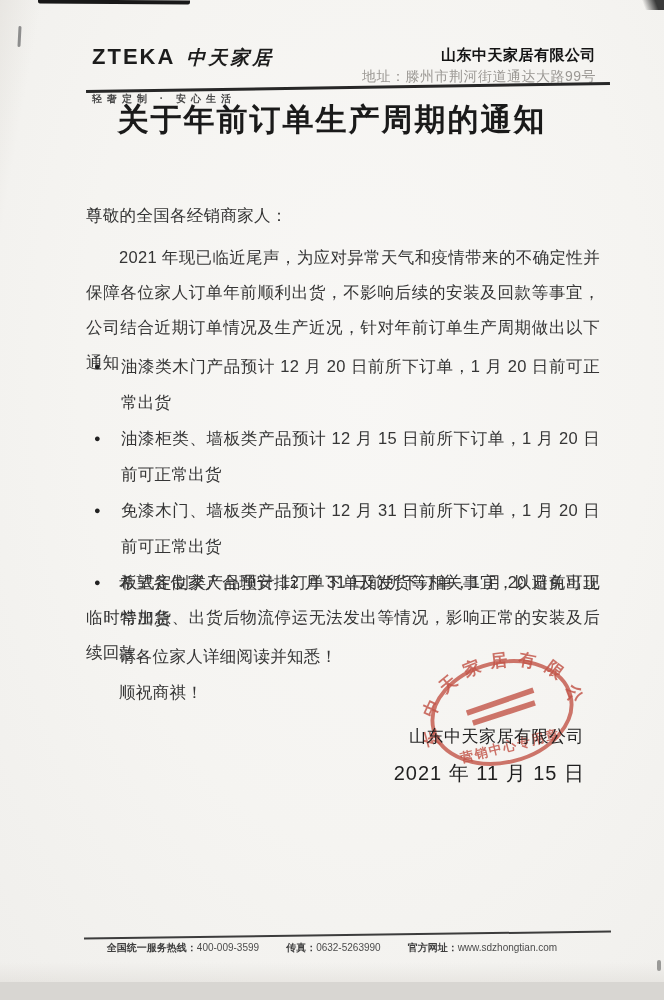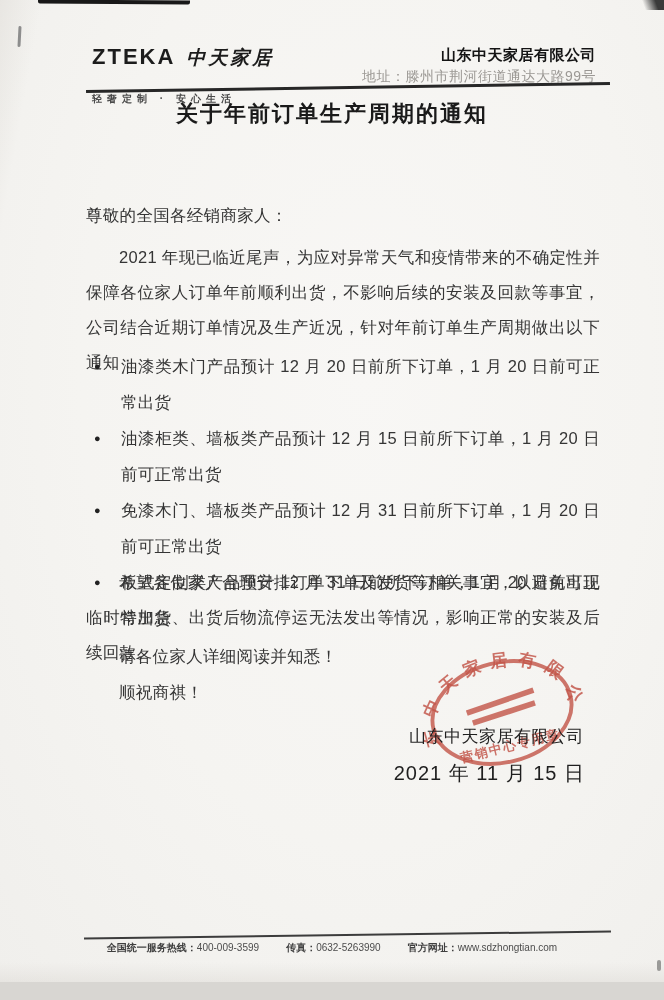--- a/index.html
+++ b/index.html
@@ -27,21 +27,21 @@
   .logo-row { display:flex; align-items:baseline; white-space:nowrap; }
   .logo-en { font-size:22px; font-weight:bold; letter-spacing:2px; color:#1c1c1c; }
   .logo-cn { font-size:19px; font-weight:bold; margin-left:11px; letter-spacing:3px; color:#1c1c1c;font-style:italic; }
   .logo-tagline { margin-top:21px; font-size:10px; letter-spacing:5px; color:#4a4a4a; font-weight:bold; white-space:nowrap; }
   .header-company { position:absolute; right:68px; top:46px; text-align:right; }
   .company-name { font-size:15px; font-weight:bold; color:#141414; letter-spacing:.5px; white-space:nowrap; }
   .company-addr { margin-top:3px; font-size:14px; color:#9b9894; letter-spacing:.5px; white-space:nowrap; }
   .rule-top { position:absolute; left:86px; top:86px; width:524px; height:3px; background:#272727; transform:rotate(-.9deg); }
 
   .doc-title { position:absolute; left:0; top:99px; width:100%; text-align:center;
-    font-size:22px; font-weight:bold; color:#1a1a1a; letter-spacing:2px; }
+    font-size:31px; font-weight:bold; color:#1a1a1a; letter-spacing:2px; }
 
   
   .txt { font-size:16.5px; color:#353535; letter-spacing:.3px; }
   .salutation { position:absolute; left:86px; top:205px; }
   .intro { position:absolute; left:86px; top:240px; width:514px; line-height:35px; text-indent:2em; text-align:justify; }
   .bullets { position:absolute; left:86px; top:348px; width:514px; list-style:none; }
   .bullets li { display:flex; line-height:36px; }
   .bullet-dot { width:35px; flex:0 0 35px; padding-left:8px; font-size:11px; color:#222; }
   .bullet-text { flex:1; text-align:justify; }
   .closing { position:absolute; left:86px; top:565px; width:514px; line-height:35px; text-indent:2em; text-align:justify; }

